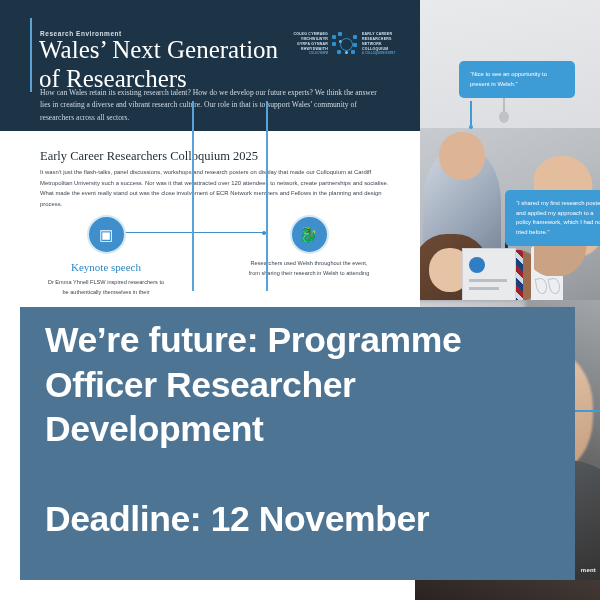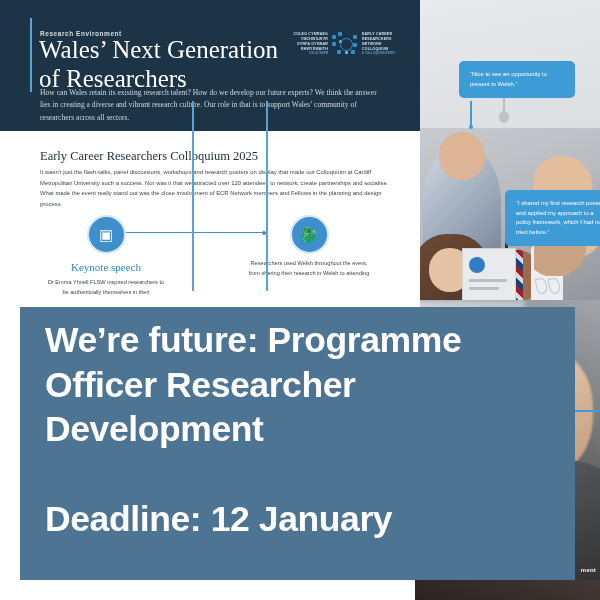--- a/index.html
+++ b/index.html
@@ -234,17 +234,17 @@
   <div class="vline v1"></div>
   <div class="vline v2"></div>
 
   <div class="bubble b1">“Nice to see an opportunity to present in Welsh.”</div>
   <div class="bub-tail t1"></div>
   <div class="bubble b2">“I shared my first research poster, and applied my approach to a policy framework, which I had not tried before.”</div>
   <div class="bub-line"></div>
 
   <div class="overlay">
     <div class="ov-head">We’re future: Programme Officer Researcher Development</div>
-    <div class="ov-deadline">Deadline: 12 January</div>
+    <div class="ov-deadline">Deadline: 12 November</div>
   </div>
 
   <div class="corner-word">ment</div>
 </div>
 
 </body></html>

